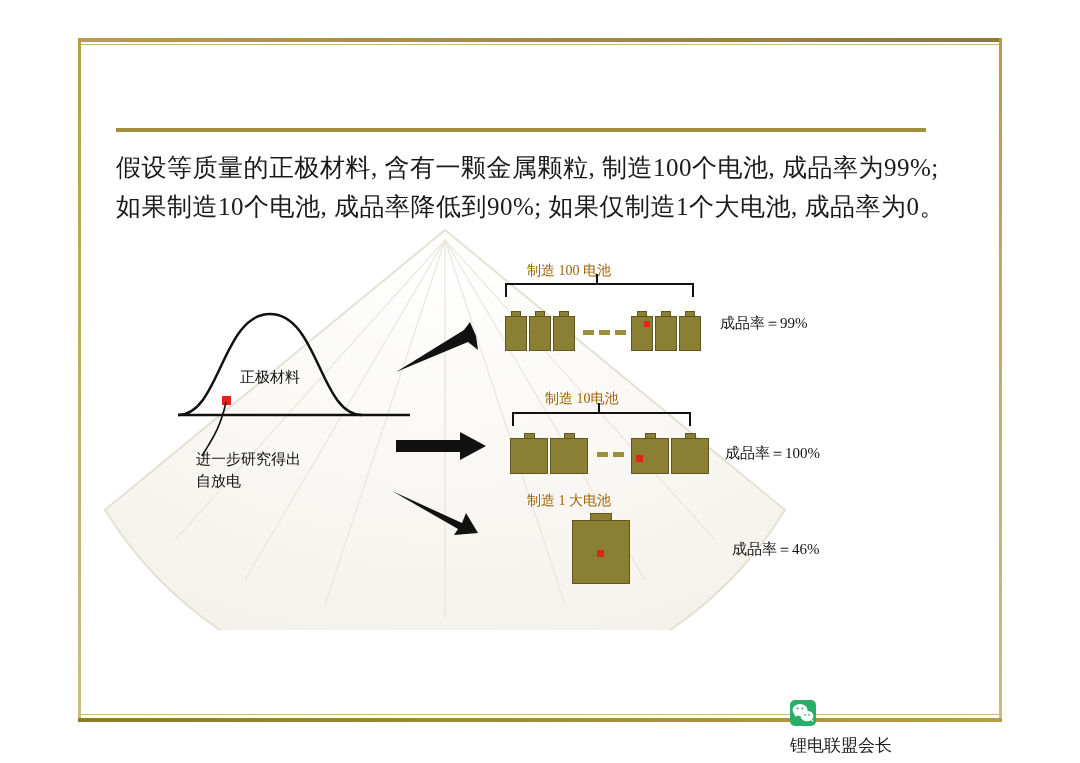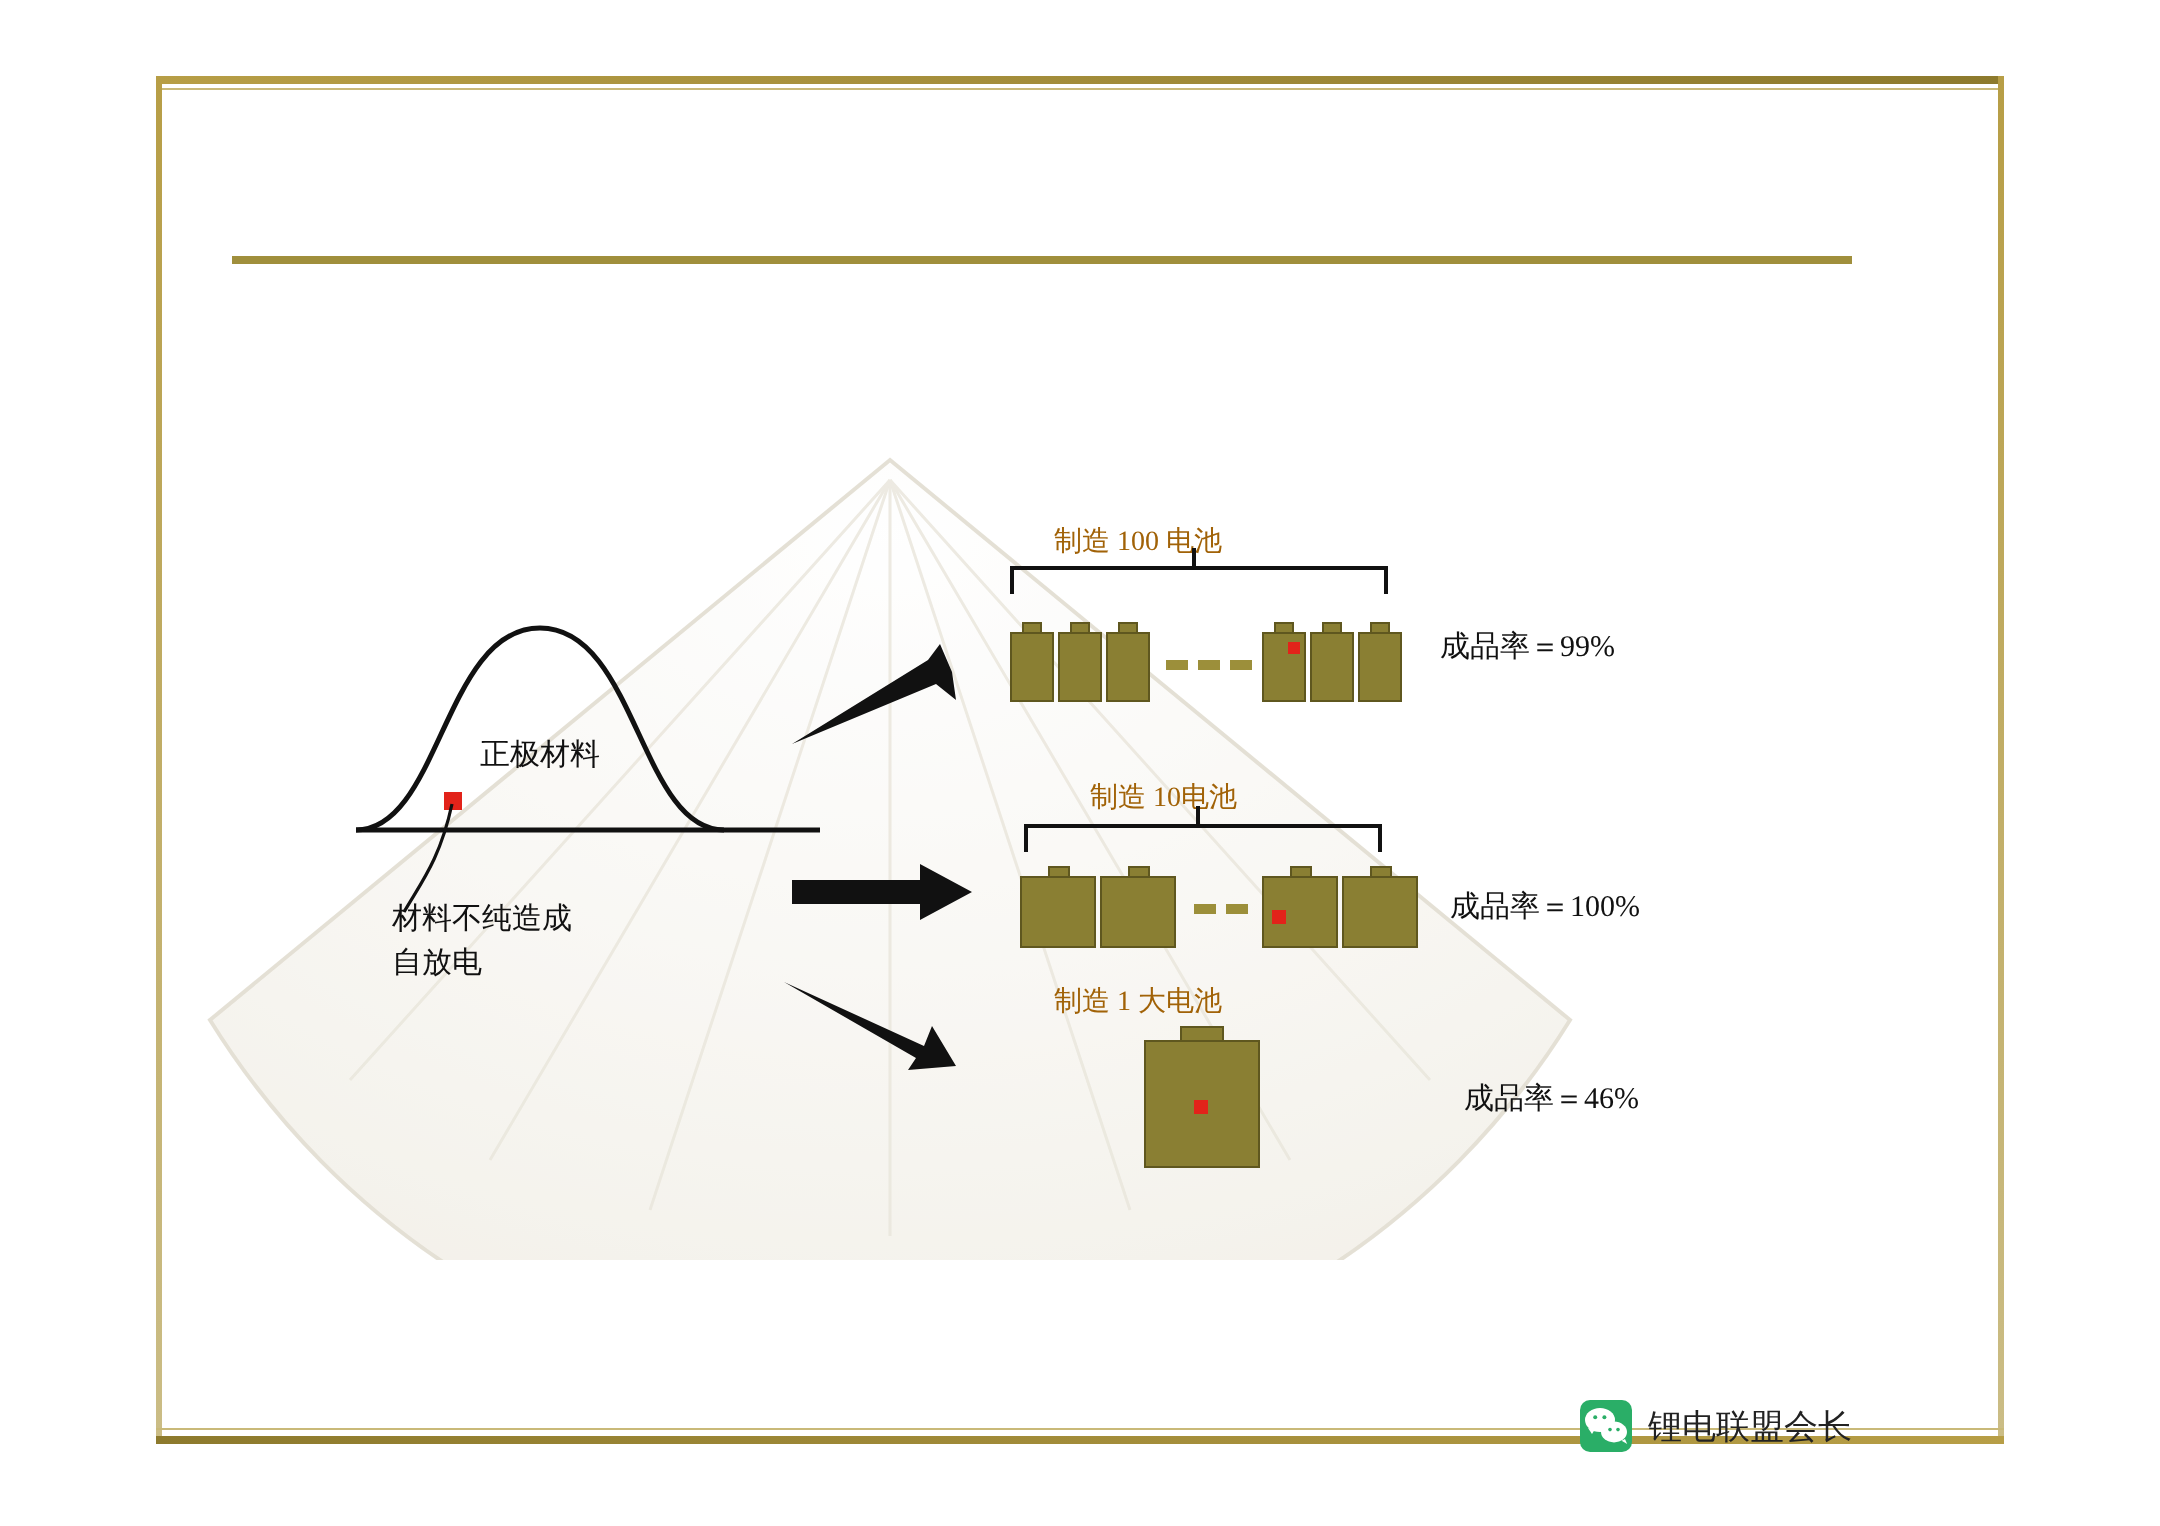--- a/index.html
+++ b/index.html
@@ -149,22 +149,23 @@
     font-size: 15px;
     color: #111;
     font-family: "Liberation Serif", serif;
     white-space: nowrap;
   }
   .wx-bar {
     position: absolute;
     left: 790px;
     top: 700px;
     display: flex;
-    align-items: center;
+    align-items: flex-start;
     gap: 8px;
+    flex-direction: column;
   }
   .wx-icon {
     width: 26px; height: 26px;
     border-radius: 5px;
     background: #2aae67;
     position: relative;
   }
   .wx-label {
     font-size: 17px;
     color: #222;
@@ -199,20 +200,21 @@
       <line x1="350" y1="30" x2="350" y2="408"></line>
       <line x1="350" y1="30" x2="470" y2="395"></line>
       <line x1="350" y1="30" x2="550" y2="370"></line>
       <line x1="350" y1="30" x2="620" y2="330"></line>
     </g>
     <path d="M350 20 L690 300 A400 400 0 0 1 10 300 Z" fill="none" stroke="#cfc8b4" stroke-width="2"></path>
   </svg>
 
   <div class="title-rule"></div>
 
+  <div class="body-text">假设等质量的正极材料, 含有一颗金属颗粒, 制造100个电池, 成品率为99%; 如果制造10个电池, 成品率降低到90%; 如果仅制造1个大电池, 成品率为0。</div>
 
   <div class="lbl" style="left:527px; top:262px;">制造 100 电池</div>
 
   <div class="brace" style="left:505px; top:283px; width:185px;"></div>
   <div class="brace-stem" style="left:596px; top:274px;"></div>
 
   <div>
     <div class="batt-cap" style="left:511px; top:311px; width:8px; height:5px;"></div>
     <div class="batt" style="left:505px; top:316px; width:20px; height:33px;"></div>
 
@@ -269,21 +271,21 @@
   </div>
   <div class="rate-lbl" style="left:732px; top:540px;">成品率＝46%</div>
 
   <svg style="position:absolute; left:160px; top:290px; width:300px; height:190px;" viewBox="0 0 300 190">
     <path d="M18 125 C 60 125, 62 24, 110 24 C 158 24, 160 125, 202 125" fill="none" stroke="#111" stroke-width="2.5"></path>
     <line x1="18" y1="125" x2="250" y2="125" stroke="#111" stroke-width="2.5"></line>
     <rect x="62" y="106" width="9" height="9" fill="#e2231a"></rect>
     <path d="M66 112 C 60 140, 50 152, 42 166" fill="none" stroke="#111" stroke-width="1.6"></path>
   </svg>
   <div class="curve-lbl" style="left:240px; top:368px;">正极材料</div>
-  <div class="curve-lbl" style="left:196px; top:450px;">材料不纯造成</div>
+  <div class="curve-lbl" style="left:196px; top:450px;">进一步研究得出</div>
   <div class="curve-lbl" style="left:196px; top:472px;">自放电</div>
 
   <svg style="position:absolute; left:390px; top:320px; width:100px; height:60px;" viewBox="0 0 100 60">
     <path d="M6 52 L74 10 L80 2 L86 16 L88 30 L78 22 Z" fill="#111"></path>
   </svg>
   <svg style="position:absolute; left:392px; top:430px; width:100px; height:32px;" viewBox="0 0 100 32">
     <path d="M4 10 L68 10 L68 2 L94 16 L68 30 L68 22 L4 22 Z" fill="#111"></path>
   </svg>
   <svg style="position:absolute; left:388px; top:485px; width:110px; height:60px;" viewBox="0 0 110 60">
     <path d="M4 6 L74 38 L78 28 L90 48 L66 50 L70 44 Z" fill="#111"></path>

